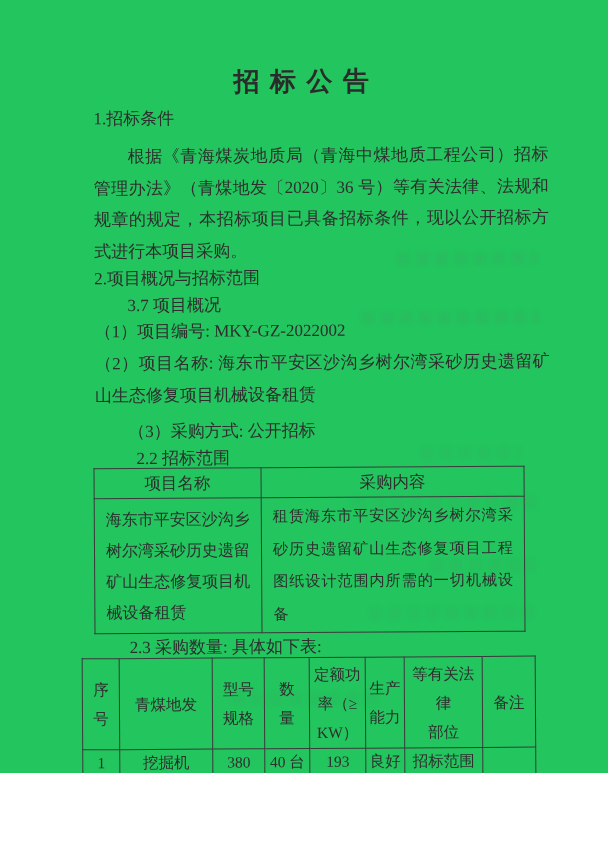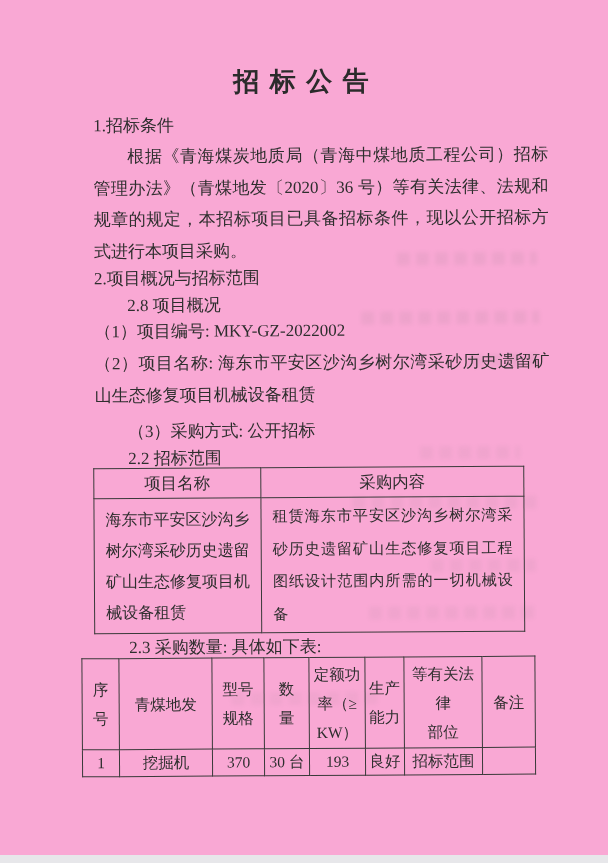--- a/index.html
+++ b/index.html
@@ -3,22 +3,22 @@
 <meta charset="utf-8">
 <style>
   html, body {
     margin: 0;
     padding: 0;
     background: #ffffff;
   }
   .page {
     position: relative;
     width: 608px;
-    height: 863px;
-    background: #f9a8d4;
+    height: 773px;
+    background: #22c55e;
     overflow: hidden;
     font-family: "Liberation Serif", "DejaVu Serif", serif;
     color: #2e2e2e;
   }
   .rot {
     position: absolute;
     inset: 0;
     transform: rotate(-0.35deg);
     transform-origin: 50% 50%;
   }
@@ -33,21 +33,21 @@
     font-weight: 700;
     letter-spacing: 2px;
     color: #2b2b2b;
   }
   .t {
     position: absolute;
     font-size: 17px;
     line-height: 22px;
     white-space: nowrap;
   }
-  .s1-heading   { top: 114px; left: 95px; }
+  .s1-heading   { top: 107px; left: 95px; }
   .s1-paragraph {
     position: absolute;
     top: 140px; left: 95px; width: 455px;
     margin: 0;
     font-size: 17px;
     line-height: 31.5px;
     text-indent: 2em;
     text-align: justify;
     white-space: normal;
   }
@@ -56,21 +56,21 @@
   .item1        { top: 320px; left: 95px; }
   .item2 {
     position: absolute;
     top: 347px; left: 95px; width: 455px;
     font-size: 17px;
     line-height: 31.5px;
     text-align: justify;
     white-space: normal;
   }
   .item3        { top: 420px; left: 128px; }
-  .s22-heading  { top: 447px; left: 128px; }
+  .s22-heading  { top: 447px; left: 136px; }
   .s23-heading  { top: 636px; left: 128px; }
 
   table {
     position: absolute;
     border-collapse: collapse;
     table-layout: fixed;
   }
   td, th {
     border: 1.4px solid #3a3a3a;
     font-weight: normal;
@@ -159,21 +159,21 @@
     <div class="bleed b8"></div>
 
     <h1 class="doc-title">招 标 公 告</h1>
 
     <div class="t s1-heading">1.招标条件</div>
 
     <p class="s1-paragraph">根据《青海煤炭地质局（青海中煤地质工程公司）招标管理办法》（青煤地发〔2020〕36 号）等有关法律、法规和规章的规定，本招标项目已具备招标条件，现以公开招标方式进行本项目采购。</p>
 
     <div class="t s2-heading">2.项目概况与招标范围</div>
 
-    <div class="t s21-heading">2.8 项目概况</div>
+    <div class="t s21-heading">3.7 项目概况</div>
 
     <div class="t item1">（1）项目编号: MKY-GZ-2022002</div>
 
     <div class="item2">（2）项目名称: 海东市平安区沙沟乡树尔湾采砂历史遗留矿山生态修复项目机械设备租赁</div>
 
     <div class="t item3">（3）采购方式: 公开招标</div>
 
     <div class="t s22-heading">2.2 招标范围</div>
 
     <table class="scope-table">
@@ -220,22 +220,22 @@
 KW）</th>
         <th>生产
 能力</th>
         <th>等有关法律
 部位</th>
         <th>备注</th>
       </tr>
       <tr>
         <td>1</td>
         <td>挖掘机</td>
-        <td>370</td>
-        <td>30 台</td>
+        <td>380</td>
+        <td>40 台</td>
         <td>193</td>
         <td>良好</td>
         <td>招标范围</td>
         <td></td>
       </tr>
     </tbody>
       </table>
 
   </div>
 

